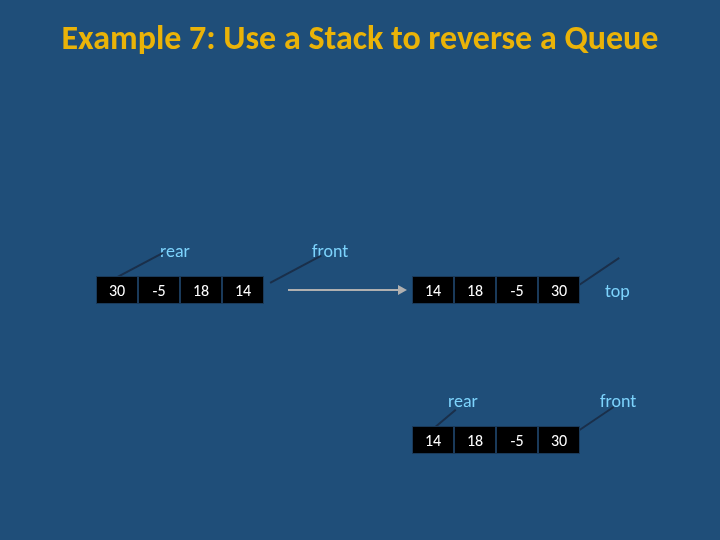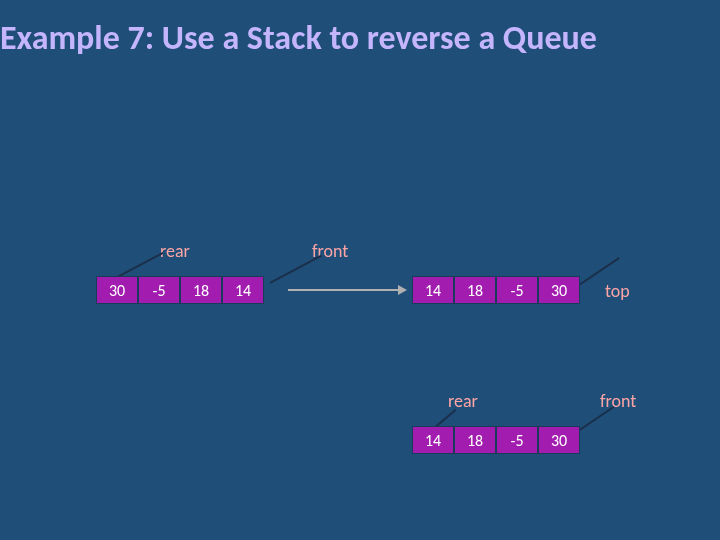--- a/index.html
+++ b/index.html
@@ -6,39 +6,40 @@
     margin: 0;
     padding: 0;
     width: 720px;
     height: 540px;
     background: #1f4e79;
     font-family: Calibri, Arial, sans-serif;
     position: relative;
     overflow: hidden;
   }
   .title {
-    color: #c4b5fd;
+    color: #eab308;
     font-size: 34px;
     font-weight: bold;
+    text-align: center;
     padding-top: 18px;
     line-height: 1.2;
   }
   .label {
     position: absolute;
-    color: #fca5a5;
+    color: #7dd3fc;
     font-size: 18px;
   }
   .cells {
     position: absolute;
     display: flex;
   }
   .cell {
     width: 42px;
     height: 28px;
-    background: #a21caf;
+    background: #000000;
     border: 1px solid #1a3a5a;
     color: #ffffff;
     font-size: 16px;
     display: flex;
     align-items: center;
     justify-content: center;
     box-sizing: border-box;
   }
   .line {
     position: absolute;

